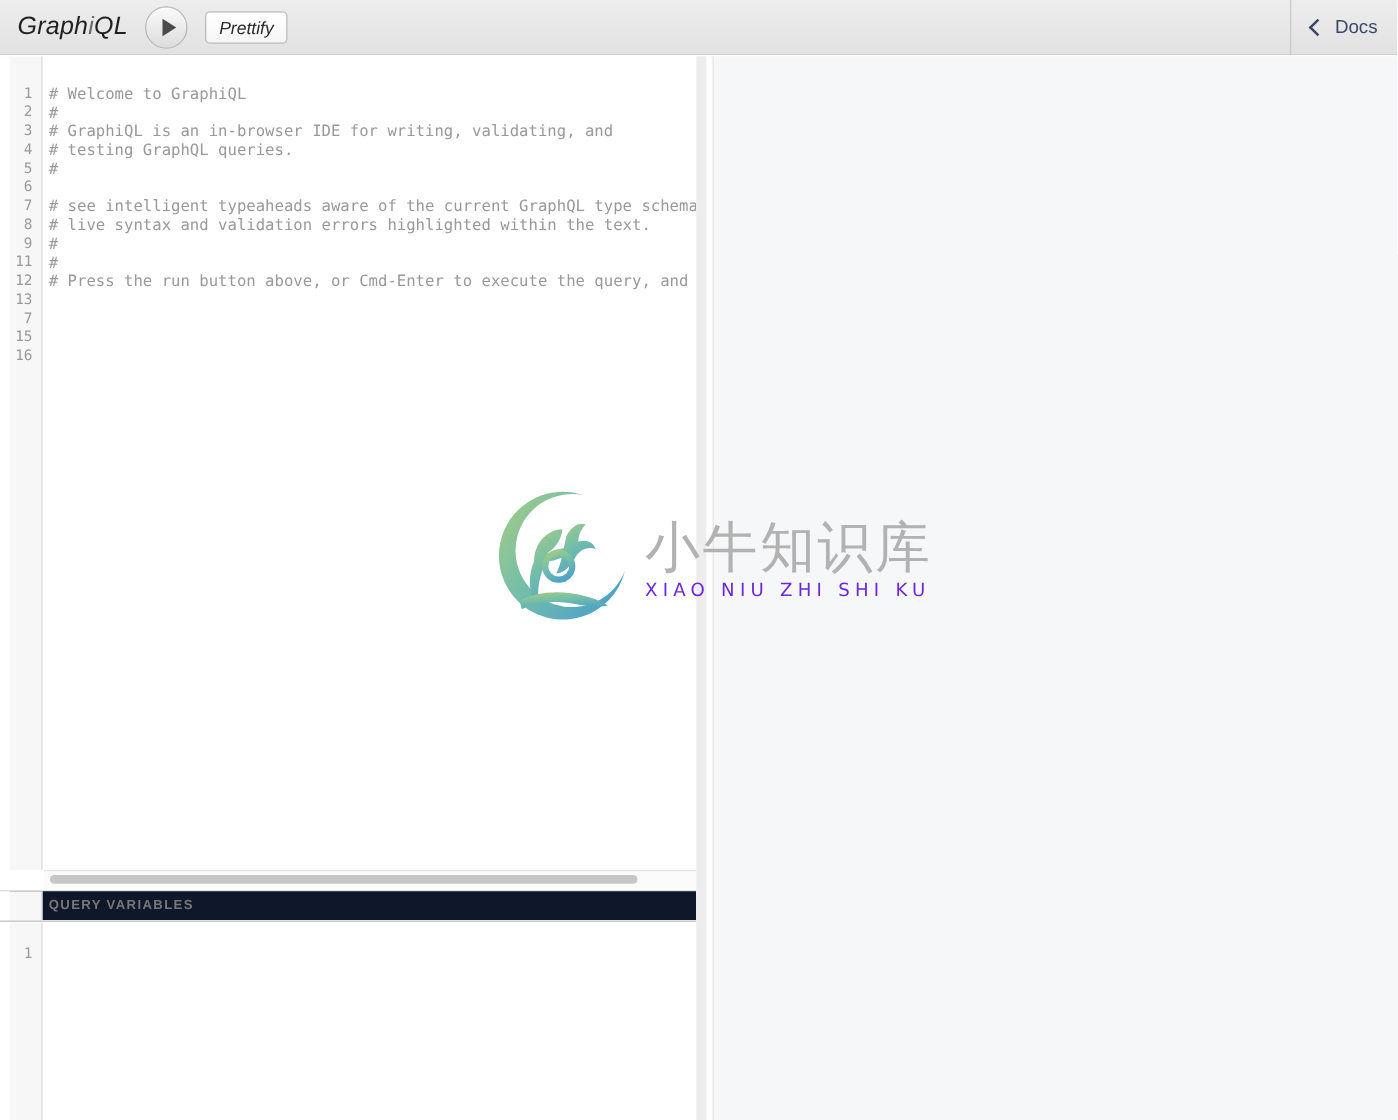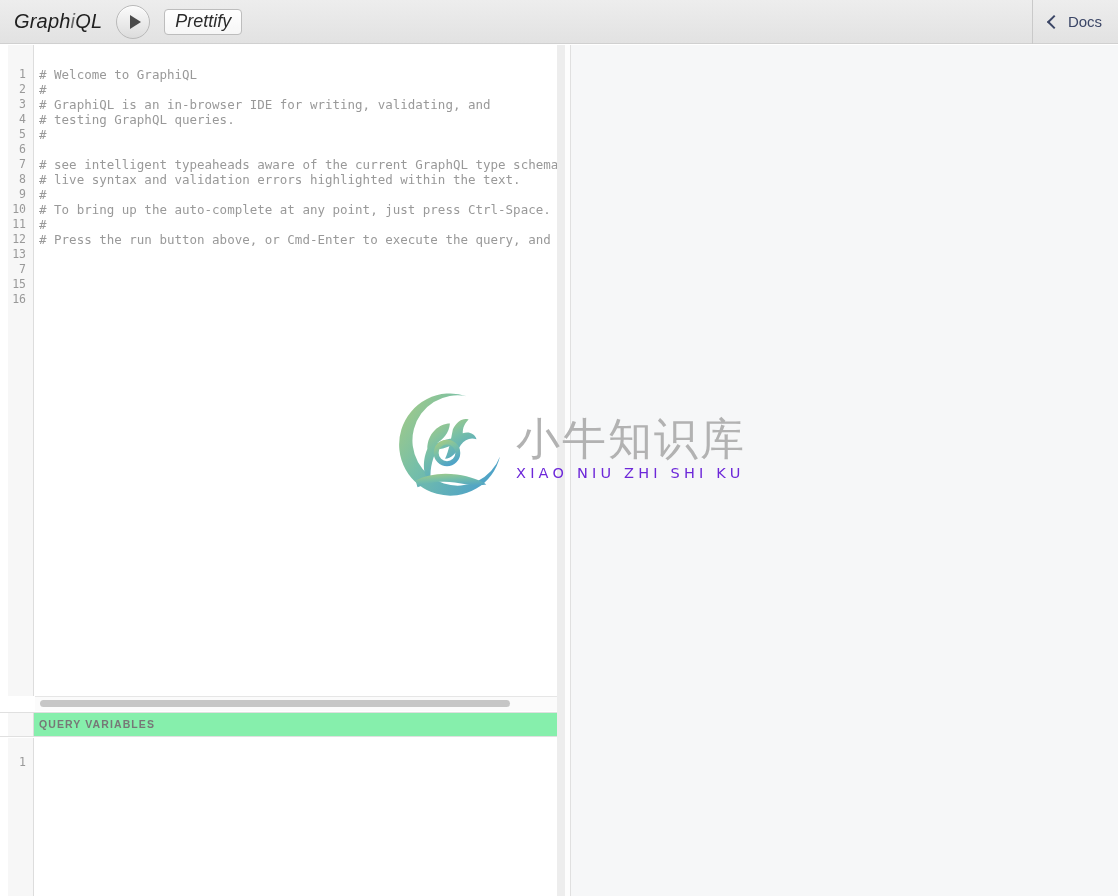--- a/index.html
+++ b/index.html
@@ -70,21 +70,21 @@
   }
 
   .prettify-button {
     height: 26px;
     padding: 0 10px;
     display: flex;
     align-items: center;
     background: linear-gradient(#ffffff, #f6f6f6);
     border: 1px solid #bdbdbd;
     border-radius: 4px;
-    font-size: 18px;
+    font-size: 14px;
     color: #2b2b2b;
     cursor: pointer;
     box-sizing: border-box;
     text-align: right;
   }
 
   .docs-button {
     height: 44px;
     width: 86px;
     display: flex;
@@ -194,21 +194,21 @@
     background: #c6c6c6;
     cursor: pointer;
   }
 
   
   .qv-header {
     position: absolute;
     left: 0; top: 667px;
     width: 557px;
     height: 25px;
-    background: #86efac;
+    background: #0f172a;
     border-top: 1px solid #e0e0e0;
     border-bottom: 1px solid #e0e0e0;
     box-sizing: border-box;
     cursor: pointer;
   }
   .qv-title {
     position: absolute;
     left: 39px; top: 5px;
     font-size: 10.5px;
     font-weight: bold;
@@ -334,21 +334,20 @@
       <div class="code-lines" id="query-lines">
           <div class="code-row"><span class="ln">1</span><span class="ltext"># Welcome to GraphiQL</span></div>
           <div class="code-row"><span class="ln">2</span><span class="ltext">#</span></div>
           <div class="code-row"><span class="ln">3</span><span class="ltext"># GraphiQL is an in-browser IDE for writing, validating, and</span></div>
           <div class="code-row"><span class="ln">4</span><span class="ltext"># testing GraphQL queries.</span></div>
           <div class="code-row"><span class="ln">5</span><span class="ltext">#</span></div>
           <div class="code-row"><span class="ln">6</span></div>
           <div class="code-row"><span class="ln">7</span><span class="ltext"># see intelligent typeaheads aware of the current GraphQL type schema and</span></div>
           <div class="code-row"><span class="ln">8</span><span class="ltext"># live syntax and validation errors highlighted within the text.</span></div>
           <div class="code-row"><span class="ln">9</span><span class="ltext">#</span></div>
-          <div class="code-row"><span class="ln">10</span><span class="ltext"># To bring up the auto-complete at any point, just press Ctrl-Space.</span></div>
           <div class="code-row"><span class="ln">11</span><span class="ltext">#</span></div>
           <div class="code-row"><span class="ln">12</span><span class="ltext"># Press the run button above, or Cmd-Enter to execute the query, and the result</span></div>
           <div class="code-row"><span class="ln">13</span></div>
           <div class="code-row"><span class="ln">7</span><span class="ltext"></span></div>
           <div class="code-row"><span class="ln">15</span><span class="ltext"></span></div>
           <div class="code-row"><span class="ln">16</span><span class="ltext"></span></div>
         </div>
     </div>
 
     <div class="hscroll">

